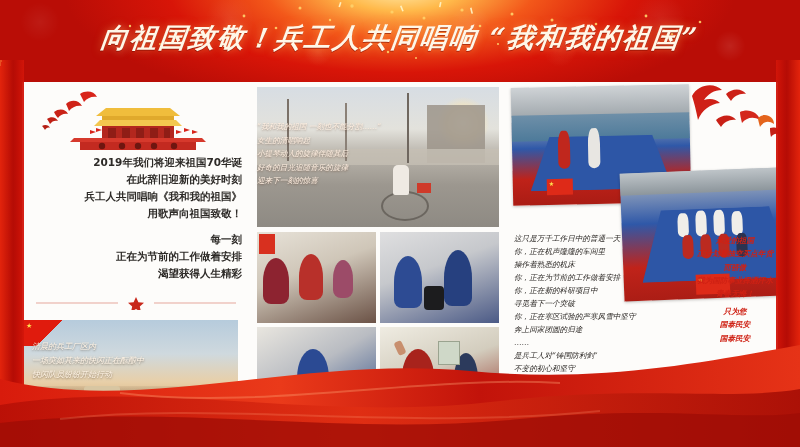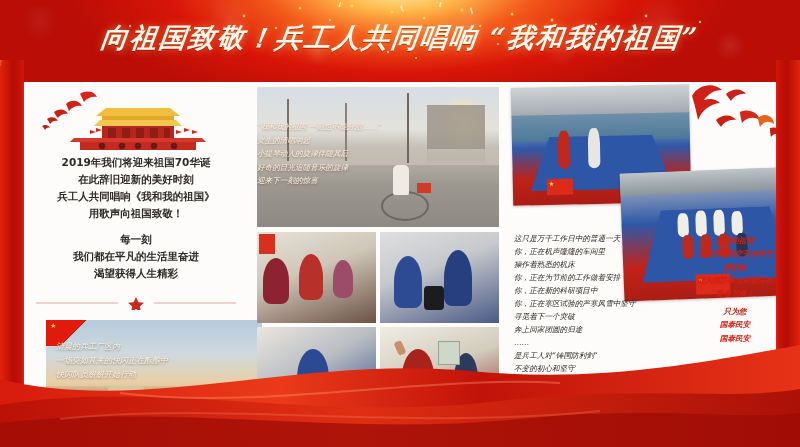--- a/index.html
+++ b/index.html
@@ -58,28 +58,28 @@
       linear-gradient(270deg,#e6260d,#b50c05 55%,#d4160a);
     opacity:.95;
   }
   
   .wave{position:absolute;left:0;bottom:0;width:800px;height:120px;z-index:8;pointer-events:none;}
 
   
   .col-left{position:absolute;left:0;top:0;width:228px;height:338px;}
   .gate{position:absolute;left:18px;top:6px;width:196px;height:62px;}
   .left-text{
-    position:absolute;left:8px;top:72px;width:212px;text-align:center;
+    position:absolute;left:8px;top:72px;width:212px;text-align:right;
     font-family:"DejaVu Sans","Liberation Sans",sans-serif;
     font-size:10.5px;font-weight:bold;color:#2d2a27;line-height:1.62;
   }
   .left-text .gap{display:block;height:9px;}
   .divider{position:absolute;left:14px;top:214px;width:200px;height:14px;}
   .photo-bl{
-    position:absolute;left:24px;top:238px;width:196px;height:100px;overflow:hidden;
+    position:absolute;left:0;top:238px;width:196px;height:100px;overflow:hidden;
     background:linear-gradient(180deg,#b6cbdc 0%,#cfd9de 34%,#e8cfa8 62%,#d9b484 80%,#6d5e4c 100%);
     padding-left:20px;
   }
   .photo-bl .skyline{
     position:absolute;left:0;bottom:0;width:100%;height:34px;
     background:linear-gradient(180deg, rgba(120,98,74,.1), rgba(64,54,44,.86));
   }
   .photo-bl .bld{position:absolute;bottom:7px;left:52px;width:56px;height:20px;background:#c9b58e;}
   .photo-bl .bld:after{content:"";position:absolute;left:10px;top:-7px;width:36px;height:8px;background:#d8c6a2;border-radius:3px 3px 0 0;}
   .flagcorner{position:absolute;left:0;top:0;width:40px;height:26px;background:linear-gradient(135deg,#e01b0d 0 62%, transparent 62%);}
@@ -247,21 +247,21 @@
         </g>
       </svg>
 
       <div class="left-text">
         <span>2019年我们将迎来祖国70华诞</span><br>
         <span>在此辞旧迎新的美好时刻</span><br>
         <span>兵工人共同唱响《我和我的祖国》</span><br>
         <span>用歌声向祖国致敬！</span>
         <span class="gap"></span>
         <span>每一刻</span><br>
-        <span>我们都在平凡的生活里奋进</span><br>
+        <span>正在为节前的工作做着安排</span><br>
         <span>渴望获得人生精彩</span>
       </div>
 
       <svg class="divider" viewBox="0 0 200 14">
         <line x1="0" y1="7" x2="82" y2="7" stroke="#e5a79c" stroke-width="1"></line>
         <line x1="118" y1="7" x2="200" y2="7" stroke="#e5a79c" stroke-width="1"></line>
         <polygon points="100,1 102.4,6.2 108,6.8 103.8,10.4 105,16 100,13 95,16 96.2,10.4 92,6.8 97.6,6.2" fill="#c8281b"></polygon>
       </svg>
 
       <div class="photo-bl">
@@ -363,22 +363,22 @@
         <path d="M94 36 C100 30 110 34 110 42 C104 38 99 40 96 45 C95 41 94 38 94 36Z" fill="#e4641c"></path>
         <path d="M106 46 C112 44 118 48 118 54 C113 50 109 52 107 55 C106 51 106 48 106 46Z" fill="#c42015"></path>
       </svg>
 
       <div class="poem">
         <span class="ln">这只是万千工作日中的普通一天</span>
         <span class="ln">你，正在机声隆隆的车间里</span>
         <span class="ln">操作着熟悉的机床</span>
         <span class="ln">你，正在为节前的工作做着安排</span>
         <span class="ln">你，正在新的科研项目中</span>
+        <span class="ln">寻觅着下一个突破</span>
         <span class="ln">你，正在寒区试验的严寒风雪中坚守</span>
-        <span class="ln">寻觅着下一个突破</span>
         <span class="ln">奔上回家团圆的归途</span>
         <span class="ln">……</span>
         <span class="ln">是兵工人对“铸国防利剑”</span>
         <span class="ln">不变的初心和坚守</span>
       </div>
 
       <div class="redtext">
         <span class="ln">亲爱的祖国</span>
         <span class="ln">正计划着抽空买点年货</span>
         <span class="ln">而骄傲</span>

